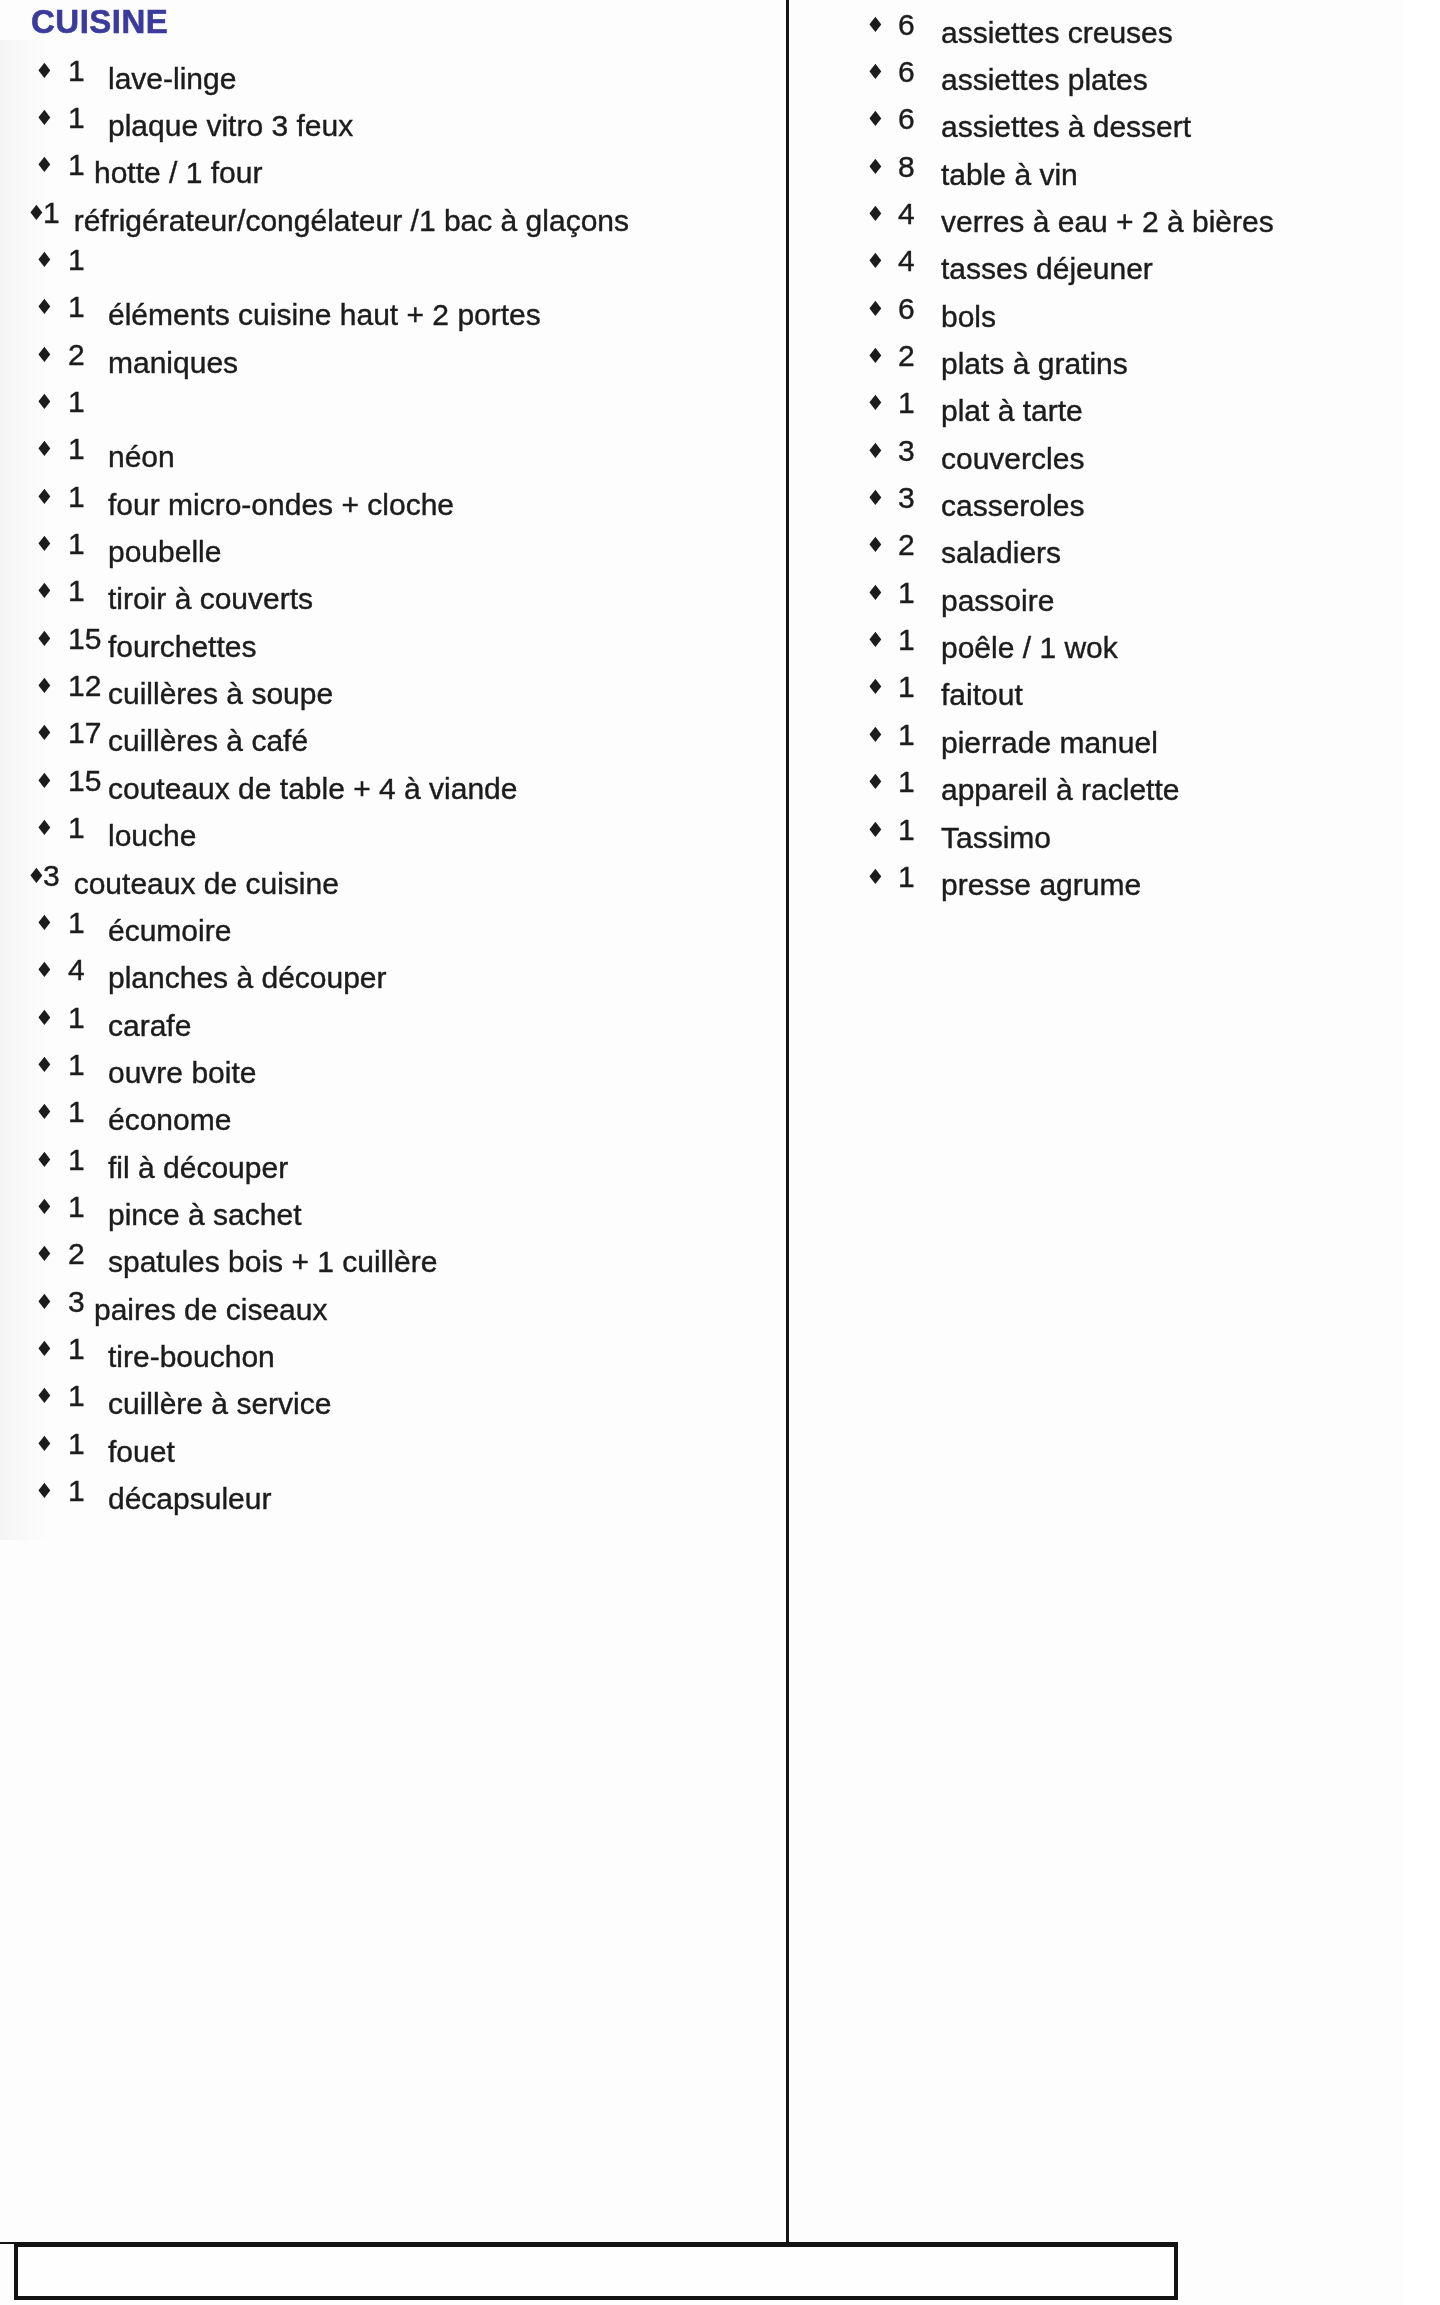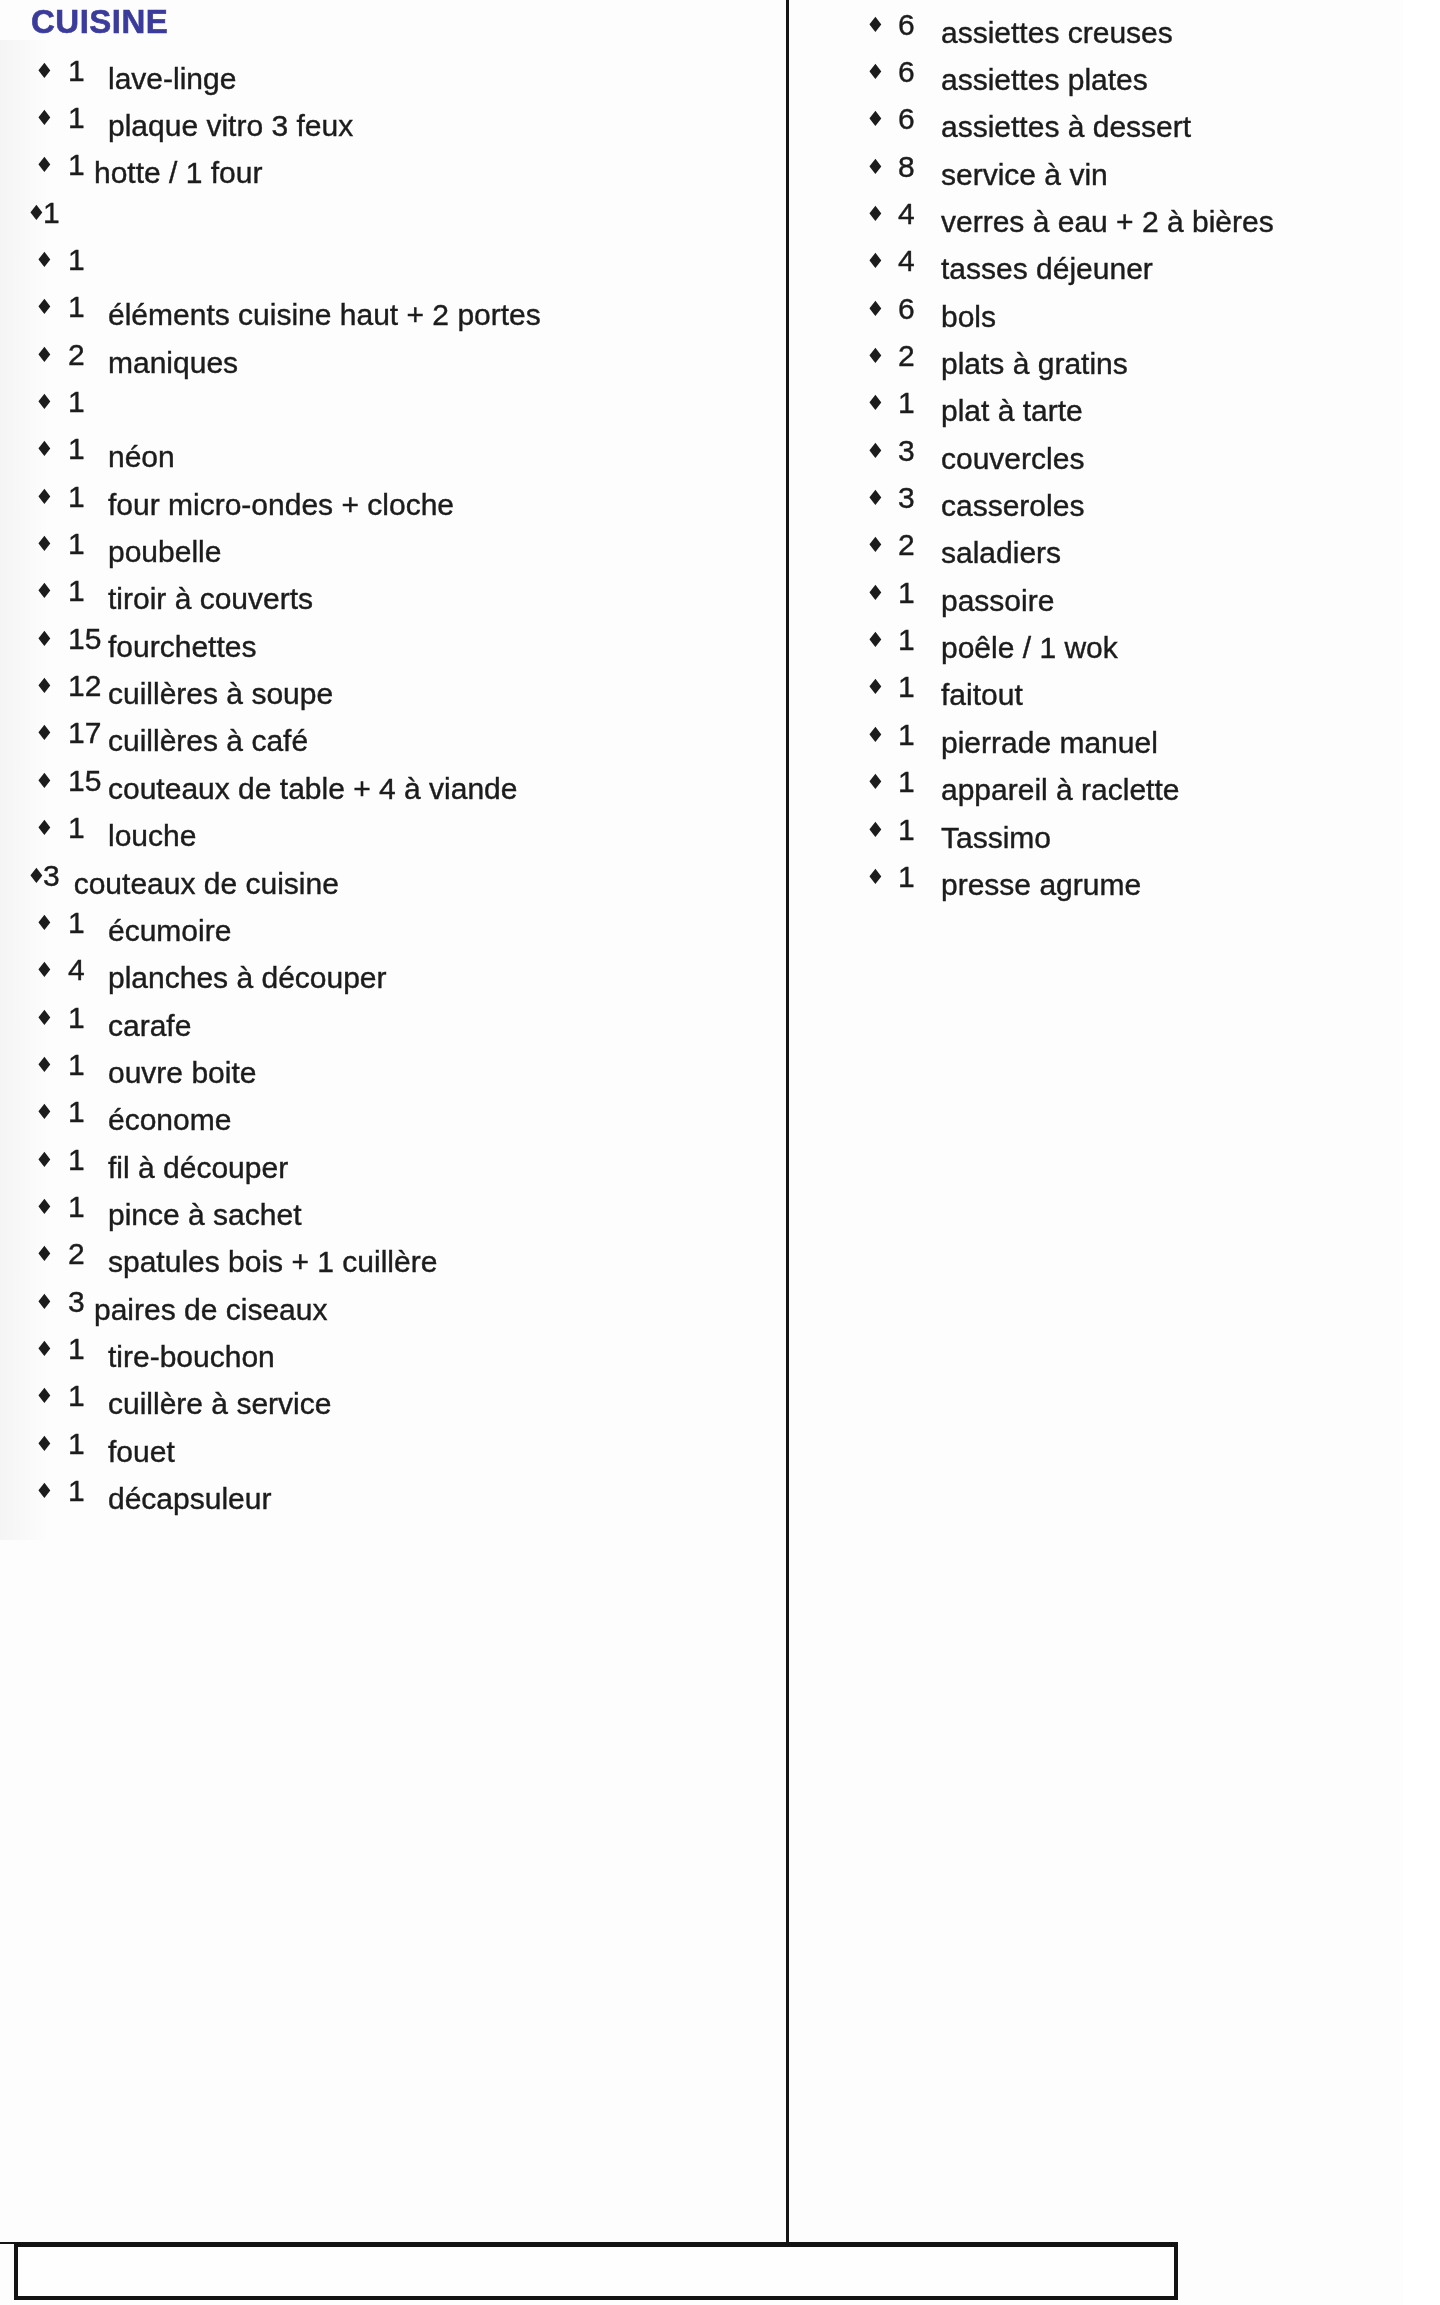--- a/index.html
+++ b/index.html
@@ -108,20 +108,21 @@
         <span class="label">plaque vitro 3 feux</span>
       </div>
       <div class="row tight">
         <span class="bullet">♦</span>
         <span class="num">1</span>
         <span class="label">hotte / 1 four</span>
       </div>
       <div class="row outdent">
         <span class="bullet">♦</span>
         <span class="num">1</span>
+        <span class="label">réfrigérateur/congélateur /1 bac à glaçons</span>
       </div>
       <div class="row">
         <span class="bullet">♦</span>
         <span class="num">1</span>
       </div>
       <div class="row">
         <span class="bullet">♦</span>
         <span class="num">1</span>
         <span class="label">éléments cuisine haut + 2 portes</span>
       </div>
@@ -265,21 +266,21 @@
         <span class="label">assiettes plates</span>
       </div>
       <div class="row">
         <span class="bullet">♦</span>
         <span class="num">6</span>
         <span class="label">assiettes à dessert</span>
       </div>
       <div class="row">
         <span class="bullet">♦</span>
         <span class="num">8</span>
-        <span class="label">service à vin</span>
+        <span class="label">table à vin</span>
       </div>
       <div class="row">
         <span class="bullet">♦</span>
         <span class="num">4</span>
         <span class="label">verres à eau + 2 à bières</span>
       </div>
       <div class="row">
         <span class="bullet">♦</span>
         <span class="num">4</span>
         <span class="label">tasses déjeuner</span>

